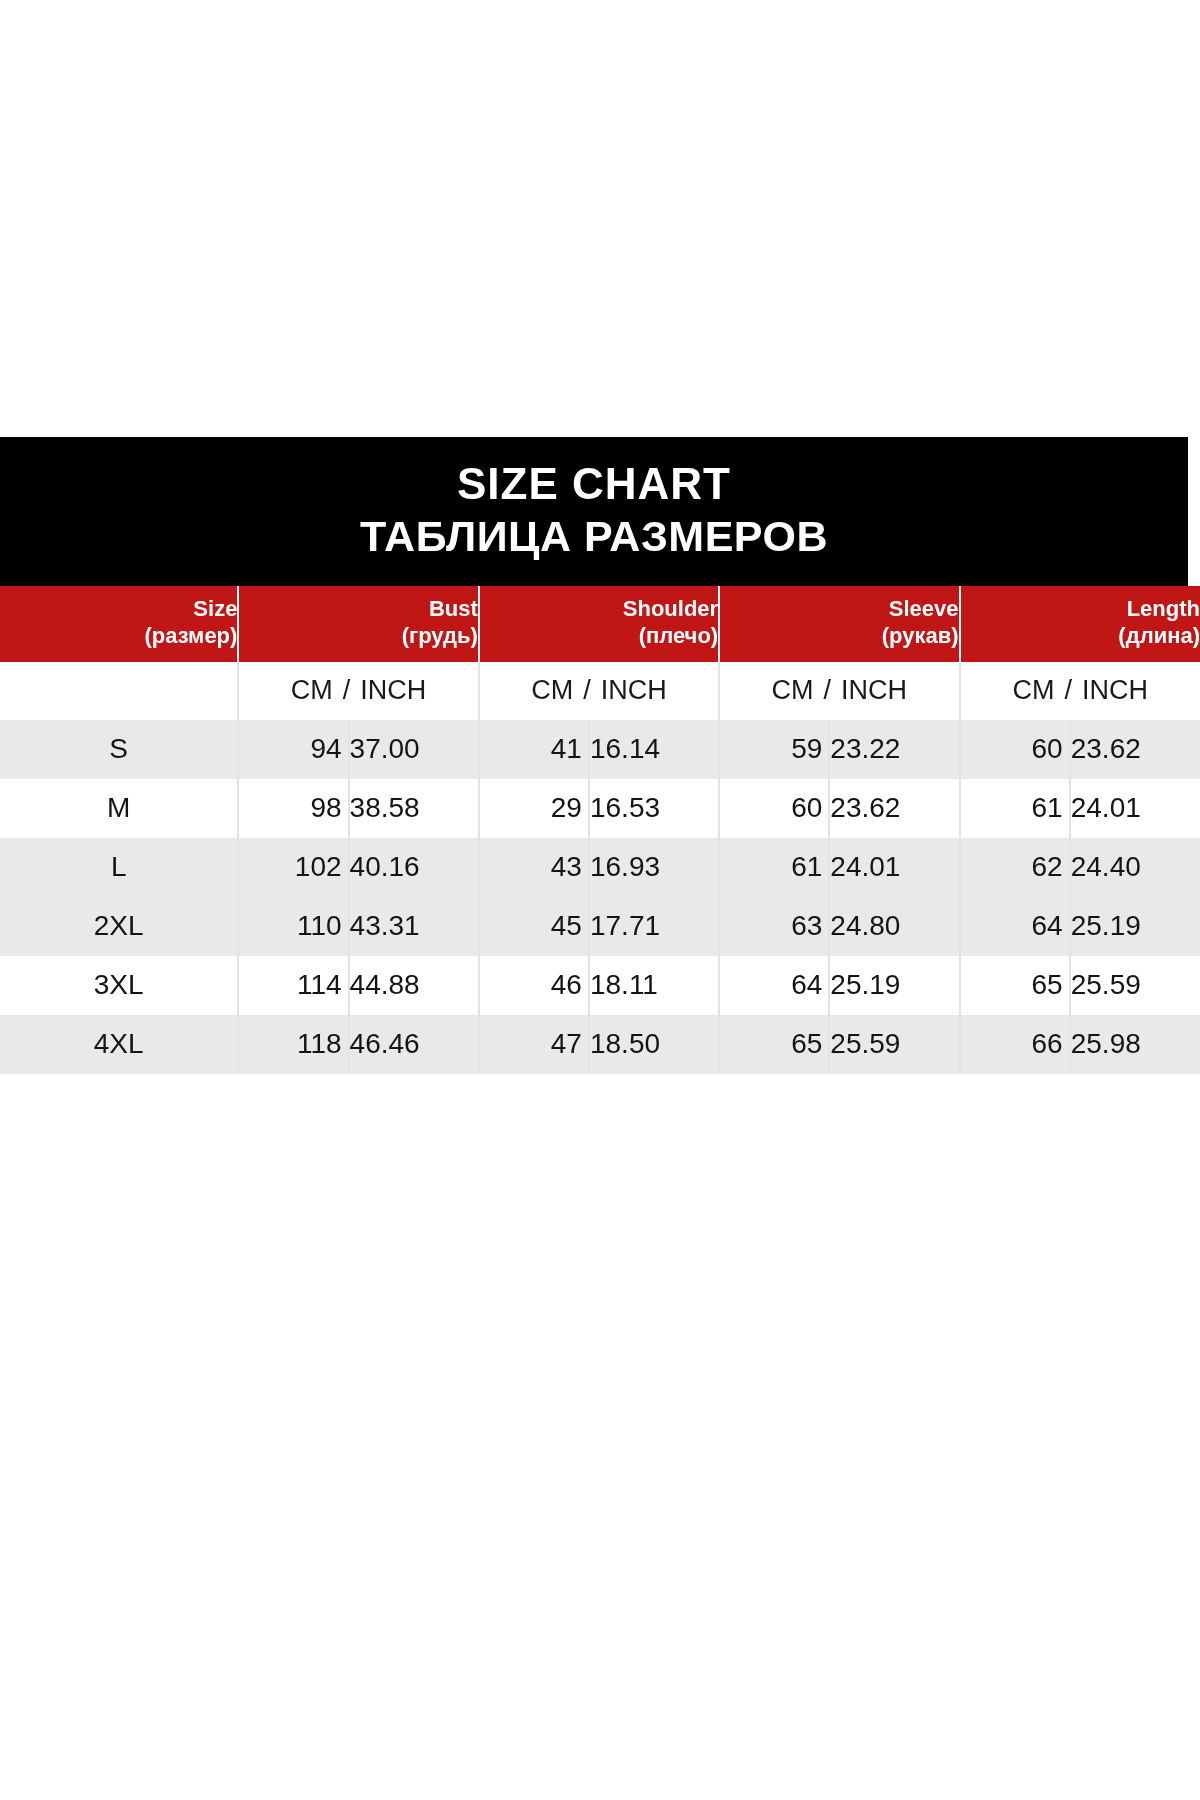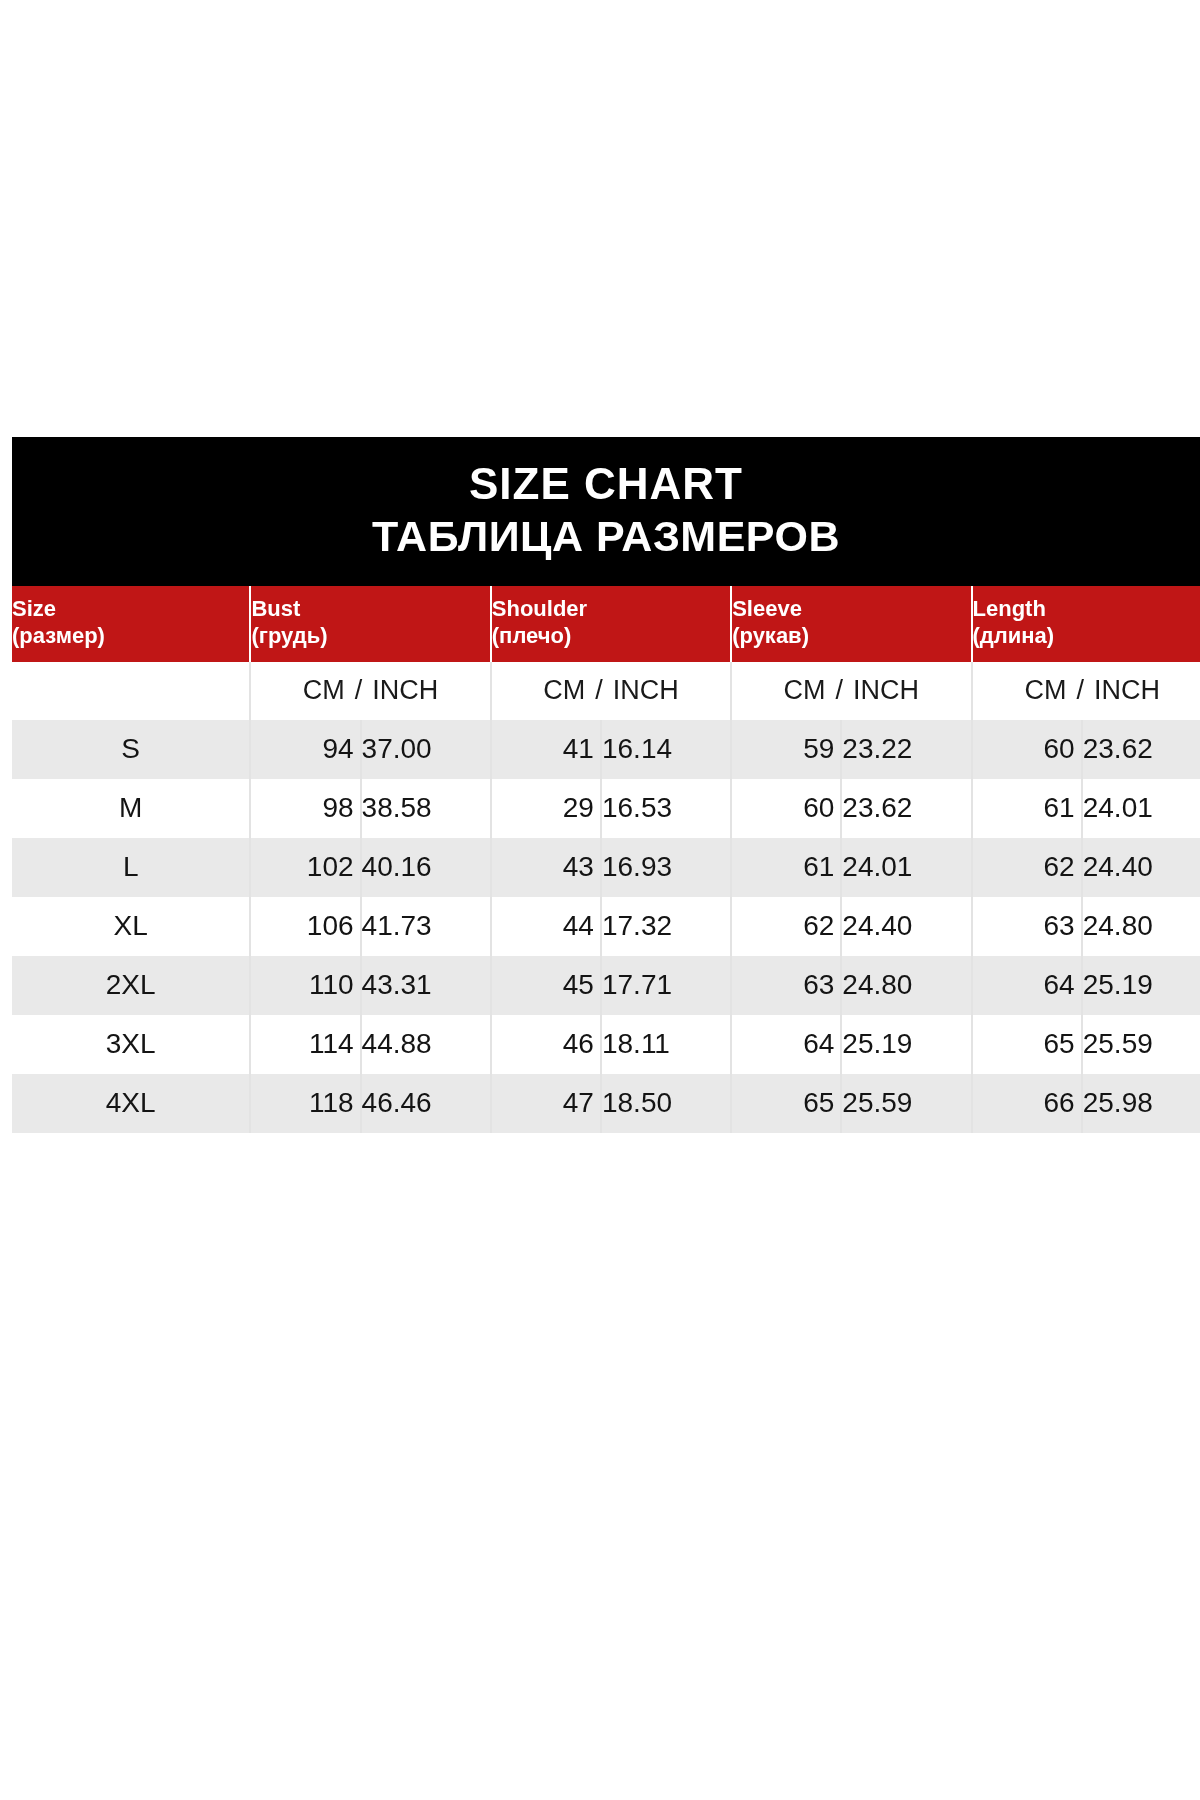--- a/index.html
+++ b/index.html
@@ -9,21 +9,21 @@
   }
   body {
     width: 1200px;
     height: 1800px;
     font-family: "Liberation Sans", sans-serif;
     position: relative;
     overflow: hidden;
   }
   .chart-wrap {
     position: absolute;
-    left: 12px;
+    left: 0;
     top: 437px;
     width: 1188px;
   }
   
   .title-block {
     background: #000000;
     color: #ffffff;
     text-align: center;
     padding: 22px 0 26px 0;
   }
@@ -46,21 +46,21 @@
     border-collapse: collapse;
     table-layout: fixed;
   }
   table.size-table col.c-size   { width: 238px; }
   table.size-table col.c-num    { width: 110px; }
   table.size-table col.c-in     { width: 130px; }
 
   .hdr-row td {
     background: #c01616;
     color: #ffffff;
-    text-align: left;
+    text-align: right;
     font-size: 22px;
     font-weight: bold;
     line-height: 1.22;
     padding: 10px 0 12px 0;
     border-right: 2px solid #ffffff;
   }
   .hdr-row td:last-child { border-right: none; }
   .hdr-row td span.l2 { display: block; }
 
   .unit-row td {
@@ -196,31 +196,20 @@
         <td class="num-cell">102</td>
         <td class="in-cell">40.16</td>
         <td class="num-cell">43</td>
         <td class="in-cell">16.93</td>
         <td class="num-cell">61</td>
         <td class="in-cell">24.01</td>
         <td class="num-cell">62</td>
         <td class="in-cell">24.40</td>
       </tr>
 
-      <tr class="data-row plain">
-        <td class="size-cell">XL</td>
-        <td class="num-cell">106</td>
-        <td class="in-cell">41.73</td>
-        <td class="num-cell">44</td>
-        <td class="in-cell">17.32</td>
-        <td class="num-cell">62</td>
-        <td class="in-cell">24.40</td>
-        <td class="num-cell">63</td>
-        <td class="in-cell">24.80</td>
-      </tr>
 
       <tr class="data-row alt">
         <td class="size-cell">2XL</td>
         <td class="num-cell">110</td>
         <td class="in-cell">43.31</td>
         <td class="num-cell">45</td>
         <td class="in-cell">17.71</td>
         <td class="num-cell">63</td>
         <td class="in-cell">24.80</td>
         <td class="num-cell">64</td>

